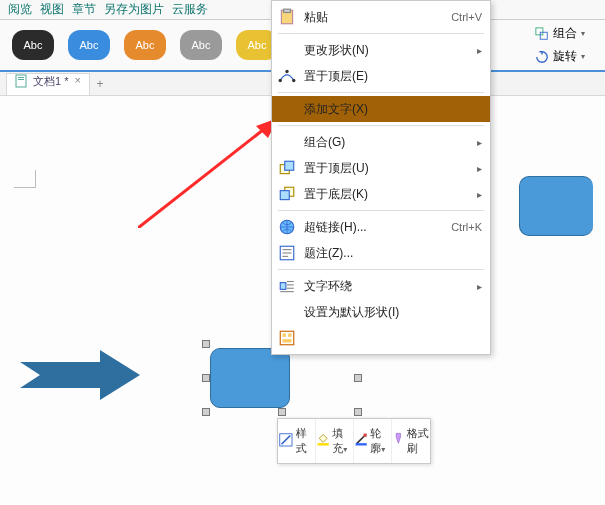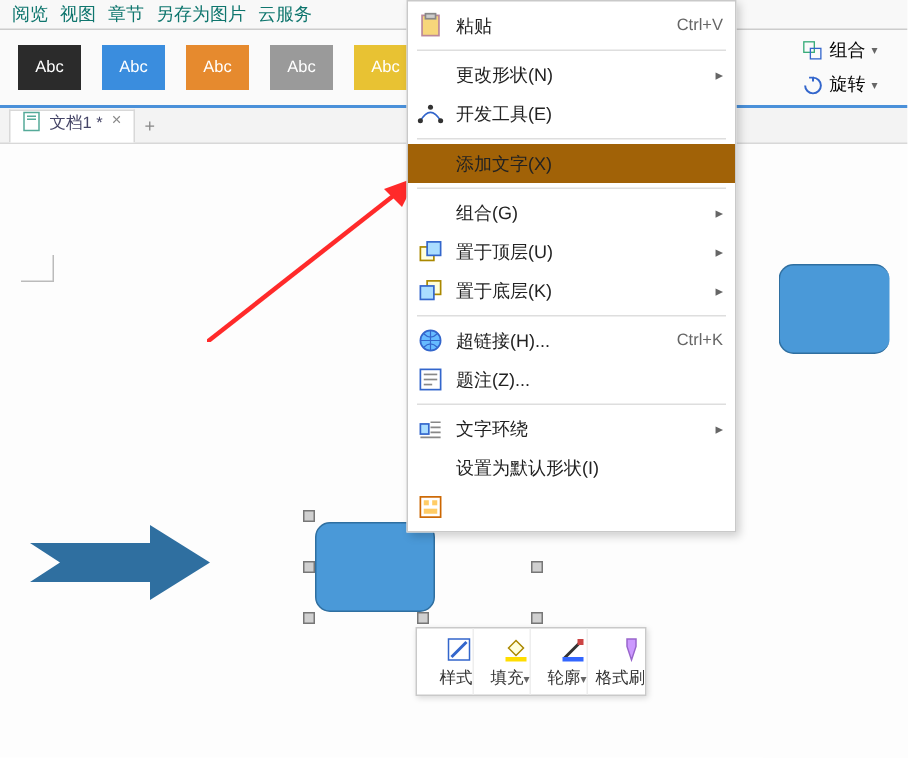--- a/index.html
+++ b/index.html
@@ -2,21 +2,21 @@
 <html><head>
 <meta charset="utf-8">
 <style>
 * { box-sizing: border-box; margin: 0; padding: 0; }
 body { font-family: "Microsoft YaHei", sans-serif; font-size: 12px; background: #fff; width: 605px; height: 505px; overflow: hidden; position: relative; }
 
 .menubar { display: flex; gap: 8px; padding: 2px 8px; border-bottom: 1px solid #ccc; background: #f8f8f8; height: 20px; align-items: center; }
 .menubar span { color: #0f766e; }
 
 .swatches { display: flex; gap: 14px; padding: 10px 12px; background: #fafafa; border-bottom: 2px solid #4a90d9; }
-.swatch { width: 42px; height: 30px; border-radius: 0; display: flex; align-items: center; justify-content: center; color: #fff; font-size: 11px; border: 1px solid transparent; }
+.swatch { width: 42px; height: 30px; border-radius: 12px; display: flex; align-items: center; justify-content: center; color: #fff; font-size: 11px; border: 1px solid transparent; }
 .s0 { background: #2b2b2b; }
 .s1 { background: #3a8dde; }
 .s2 { background: #e68a2e; }
 .s3 { background: #9a9a9a; }
 .s4 { background: #e8c233; }
 
 .right-toolbar { position: absolute; right: 4px; top: 22px; width: 70px; }
 .rt-item { display: flex; align-items: center; gap: 4px; padding: 3px 4px; font-size: 12px; }
 .rt-icon { width: 14px; height: 14px; display: inline-block; }
 
@@ -47,21 +47,21 @@
 .context-menu { position: absolute; left: 271px; top: 0; width: 220px; background: #fff; border: 1px solid #c9c9c9; box-shadow: 2px 2px 6px rgba(0,0,0,.2); padding: 3px 0; z-index: 50; }
 .cm-item { display: flex; align-items: center; height: 26px; padding: 0 8px 0 6px; gap: 8px; cursor: default; position: relative; }
 .cm-item.hover { background: #a16207; }
 .cm-ico { width: 18px; height: 18px; display: flex; align-items: center; justify-content: center; flex-shrink: 0; }
 .cm-label { flex: 1; color: #222; }
 .cm-shortcut { color: #666; font-size: 11px; }
 .cm-arrow { color: #666; font-size: 10px; width: 10px; text-align: right; }
 .cm-sep { height: 1px; background: #dedede; margin: 3px 6px; }
 
 .float-toolbar { position: absolute; left: 277px; top: 418px; display: flex; background: #fff; border: 1px solid #c9c9c9; box-shadow: 1px 1px 4px rgba(0,0,0,.15); }
-.ft-item { width: 38px; height: 44px; display: flex; flex-direction: column; align-items: flex-end; justify-content: center; gap: 2px; border-right: 1px solid #eee; }
+.ft-item { width: 38px; height: 44px; display: flex; flex-direction: row; align-items: center; justify-content: center; gap: 2px; border-right: 1px solid #eee; }
 .ft-item:last-child { border-right: none; }
 .ft-ico { width: 18px; height: 18px; }
 .ft-lbl { font-size: 11px; color: #333; }
 .dd { font-size: 8px; color: #666; }
 </style>
 </head>
 <body>
 
 <div class="menubar">
   <span>阅览</span>
@@ -164,21 +164,21 @@
   </div>
   <div class="cm-item">
     <span class="cm-ico">
         <svg viewBox="0 0 16 16">
           <path d="M2 12 Q8 2 14 12" fill="none" stroke="#36c"></path>
           <circle cx="2" cy="12" r="1.5" fill="#333"></circle>
           <circle cx="14" cy="12" r="1.5" fill="#333"></circle>
           <circle cx="8" cy="4" r="1.5" fill="#333"></circle>
         </svg>
       </span>
-    <span class="cm-label">开发工具(E)</span>
+    <span class="cm-label">置于顶层(E)</span>
   </div>
   <div class="cm-sep"></div>
   <div class="cm-item hover">
     <span class="cm-ico"></span>
       <span class="cm-label">添加文字(X)</span>
   </div>
   <div class="cm-sep"></div>
   <div class="cm-item">
     <span class="cm-ico"></span>
       <span class="cm-label">组合(G)</span>

